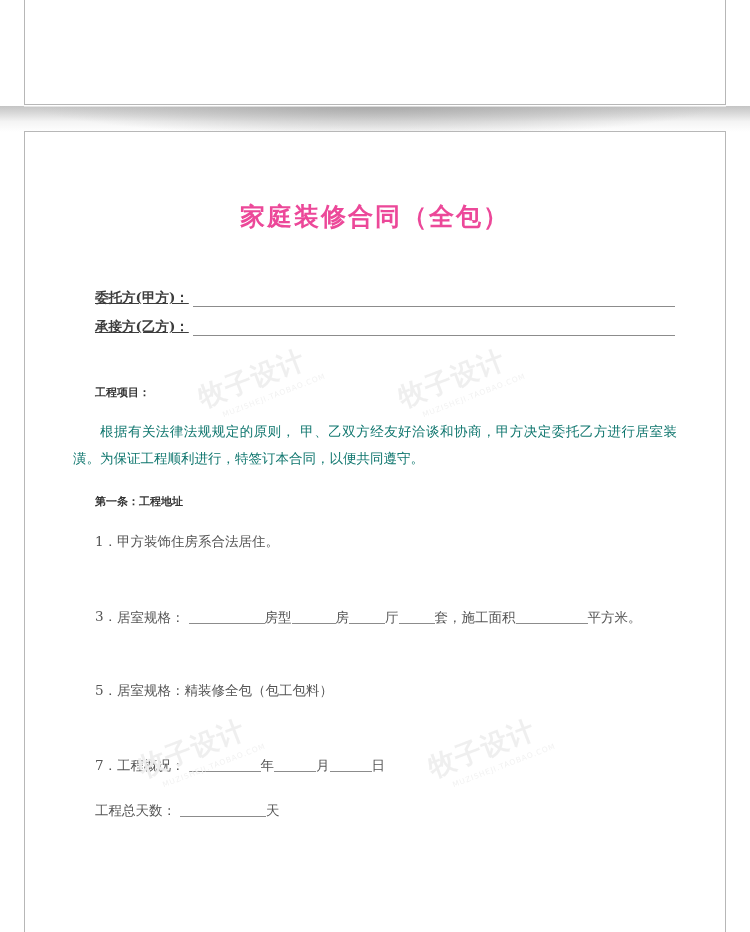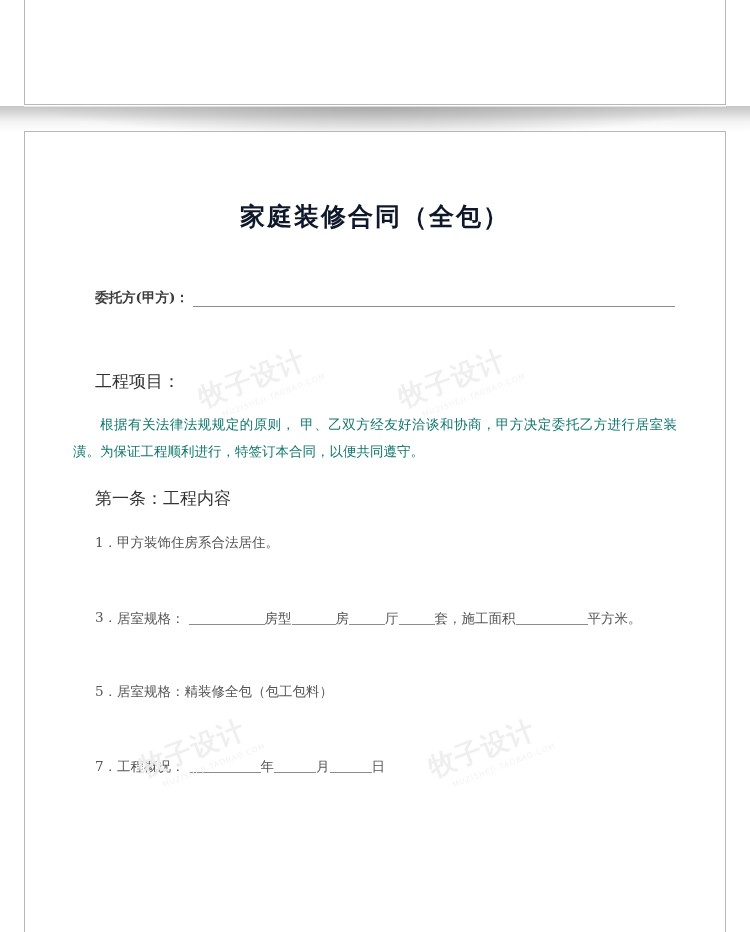--- a/index.html
+++ b/index.html
@@ -95,52 +95,53 @@
   .doc {
     position: relative;
     z-index: 2;
     padding: 0 48px;
   }
 
   .doc-title {
     text-align: center;
     font-size: 25px;
     font-weight: 700;
-    color: #0f172a;
+    color: #ec4899;
     letter-spacing: 2px;
     margin: 0;
     padding-top: 68px;
     font-family: "DejaVu Serif", "Liberation Serif", serif;
   }
 
   .parties {
     margin-top: 56px;
   }
   .party-row {
     display: flex;
     align-items: flex-end;
     font-size: 13.5px;
     font-weight: 700;
     color: #3c3c3c;
-    margin-bottom: 25px;
+    margin-bottom: 11px;
     padding-left: 22px;
+    text-decoration: underline;
   }
   .party-label { white-space: nowrap; }
 
   .fill {
     display: inline-block;
     border-bottom: 1px solid #8c8c8c;
     height: 14px;
     vertical-align: bottom;
   }
   .fill-party { flex: 1; margin-left: 4px; margin-right: 2px; }
 
   .section-head {
-    font-size: 17px;
-    font-weight: 400;
+    font-size: 11px;
+    font-weight: 700;
     color: #333333;
     margin: 0;
     padding-left: 22px;
   }
 
   .para {
     font-size: 13.5px;
     color: #0f766e;
     line-height: 2.0;
     margin: 0;
@@ -196,31 +197,35 @@
 
   <div class="doc">
 
     <h1 class="doc-title">家庭装修合同（全包）</h1>
 
     <div class="parties">
       <div class="party-row">
         <span class="party-label">委托方(甲方)：</span>
         <span class="fill fill-party"></span>
       </div>
+      <div class="party-row">
+        <span class="party-label">承接方(乙方)：</span>
+        <span class="fill fill-party"></span>
+      </div>
     </div>
 
     <div class="spacer-38"></div>
 
     <div class="section-head">工程项目：</div>
     <div class="spacer-18"></div>
     <p class="para">根据有关法律法规规定的原则，  甲、乙双方经友好洽谈和协商，甲方决定委托乙方进行居室装潢。为保证工程顺利进行，特签订本合同，以便共同遵守。</p>
 
     <div class="spacer-22"></div>
 
-    <div class="section-head">第一条：工程内容</div>
+    <div class="section-head">第一条：工程地址</div>
     <div class="spacer-26"></div>
 
     <div class="item">
       <span class="num">1．</span><span>甲方装饰住房系合法居住。</span>
     </div>
     <div class="spacer-30"></div>
 
     <div class="spacer-30"></div>
 
     <div class="item">
@@ -235,17 +240,20 @@
     </div>
     <div class="spacer-30"></div>
 
     <div class="spacer-30"></div>
 
     <div class="item">
       <span class="num">7．</span><span>工程概况：</span><span class="fill" style="width:72px; margin-left:4px;"></span><span>年</span><span class="fill" style="width:42px;"></span><span>月</span><span class="fill" style="width:42px;"></span><span>日</span>
     </div>
     <div class="spacer-30"></div>
 
+    <div class="item">
+      <span>工程总天数：</span><span class="fill" style="width:86px; margin-left:4px;"></span><span>天</span>
+    </div>
 
     <div class="spacer-34"></div>
 
   </div>
 </div>
 
 </body></html>

